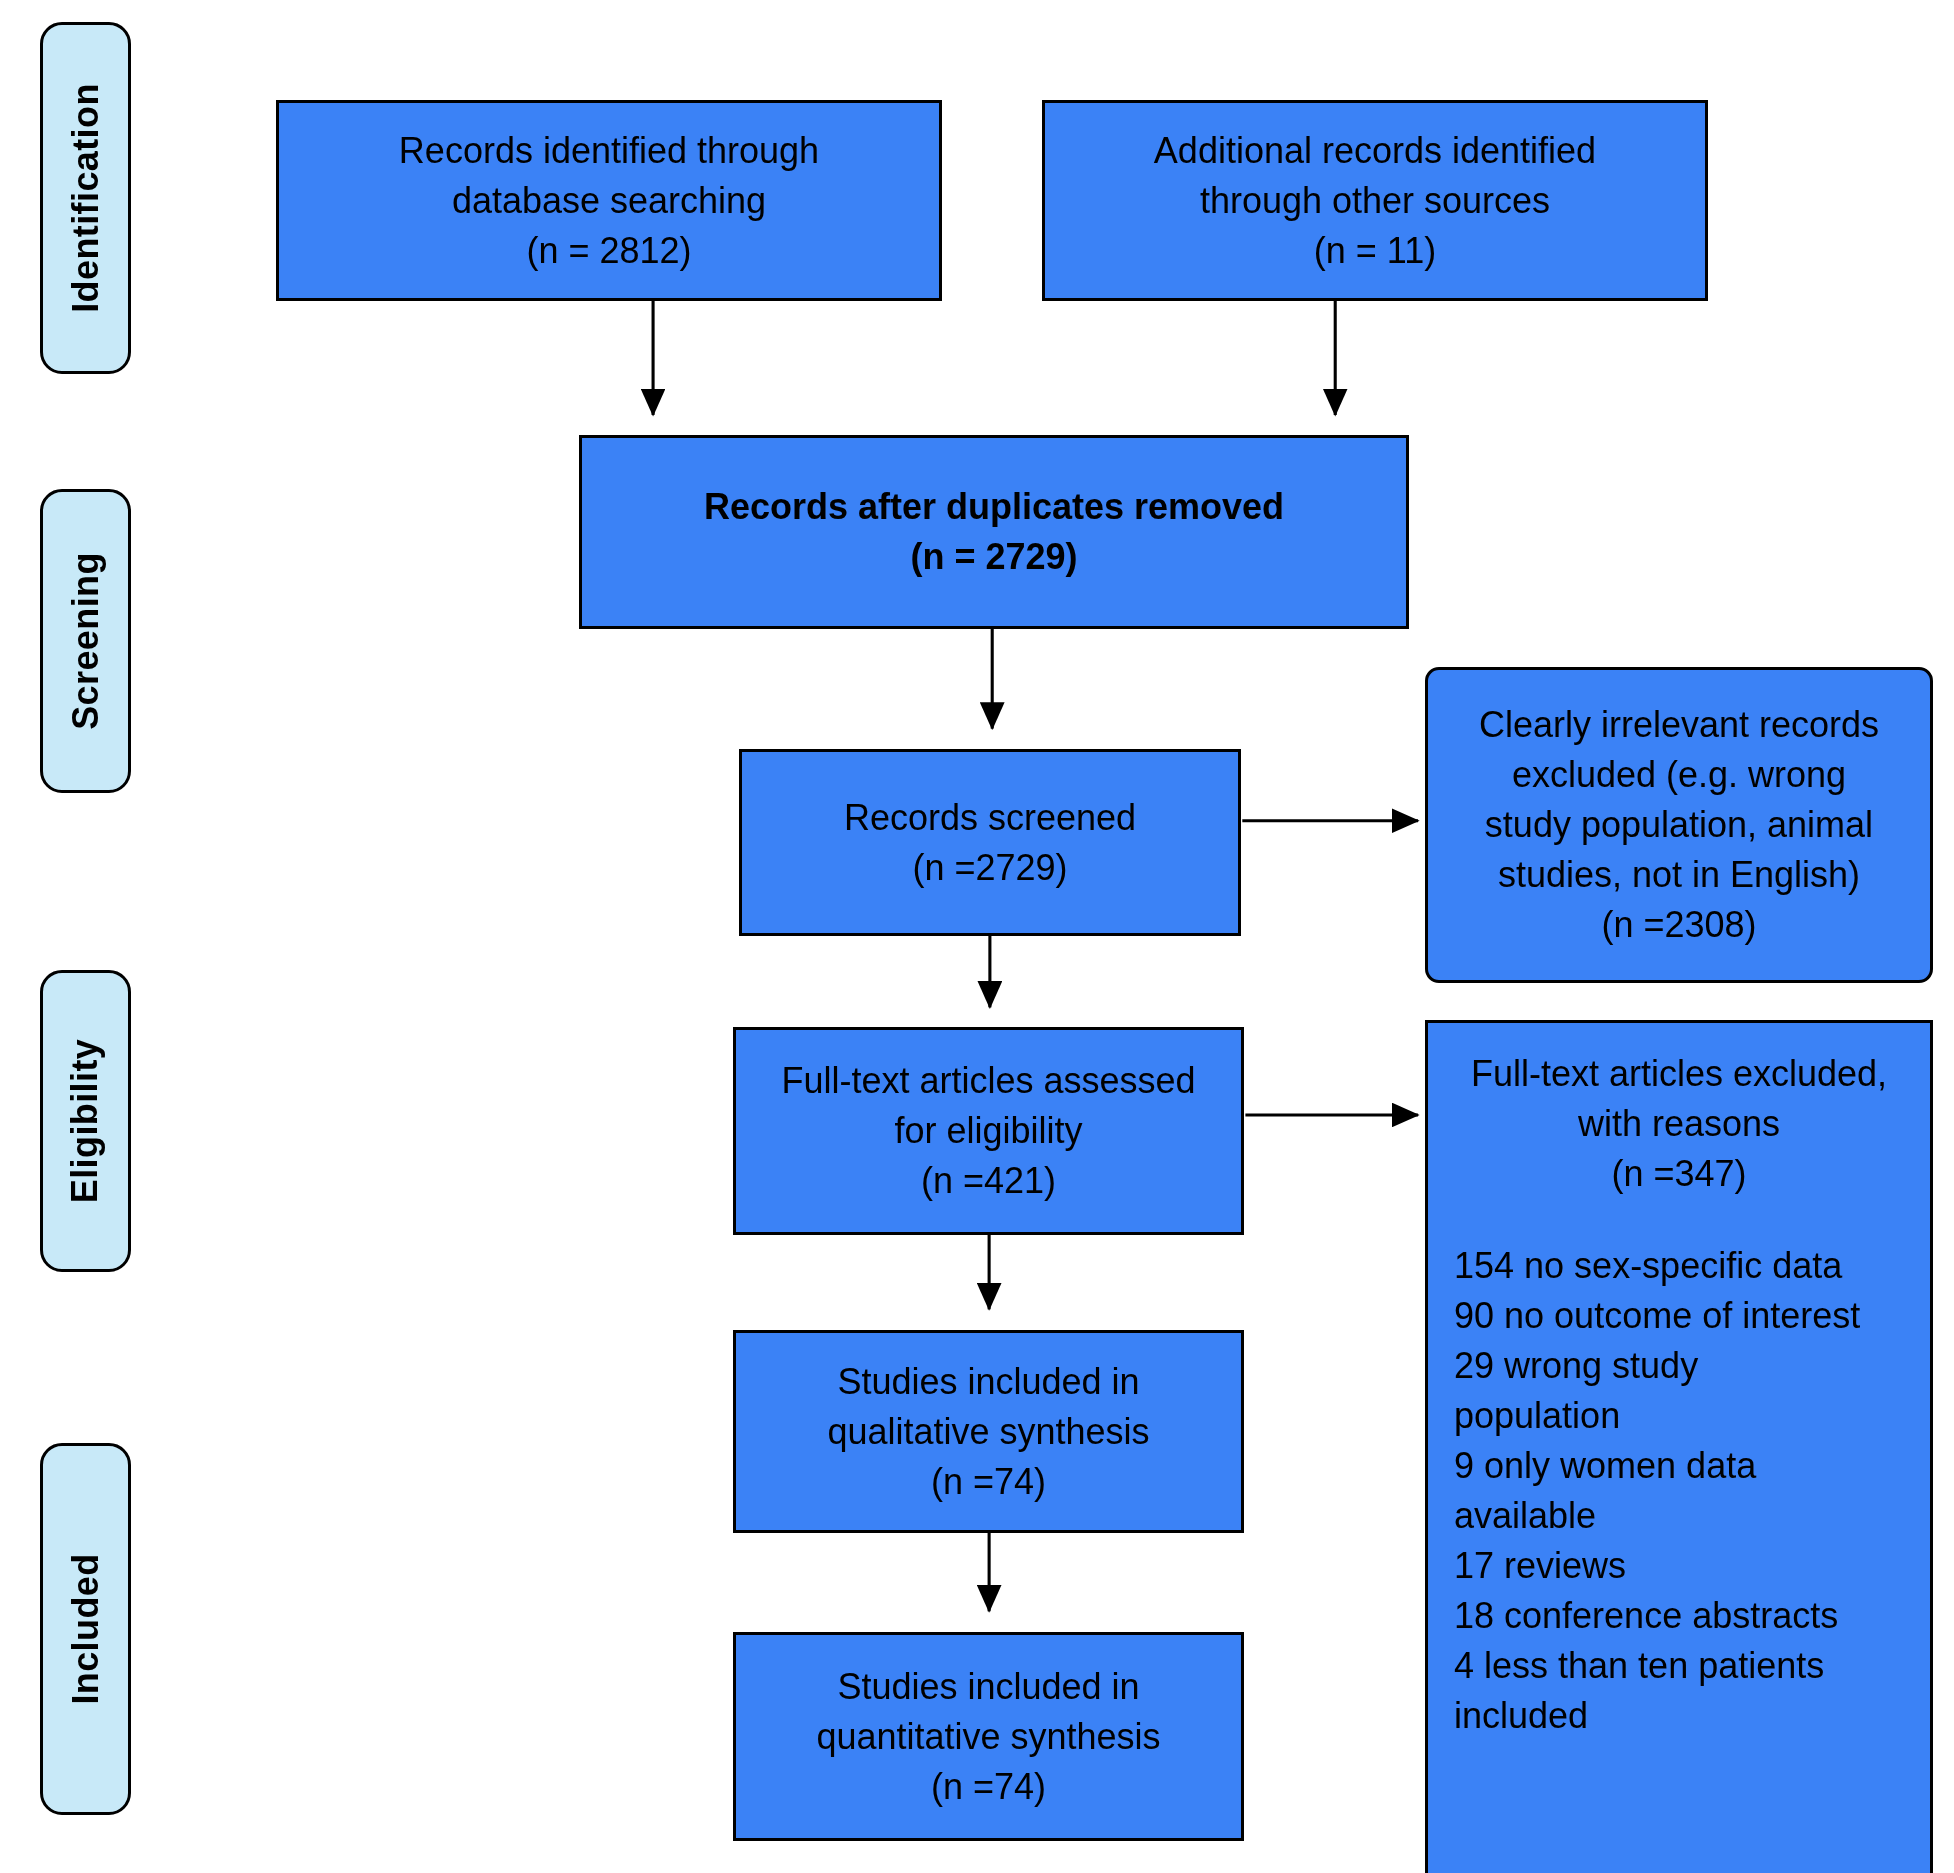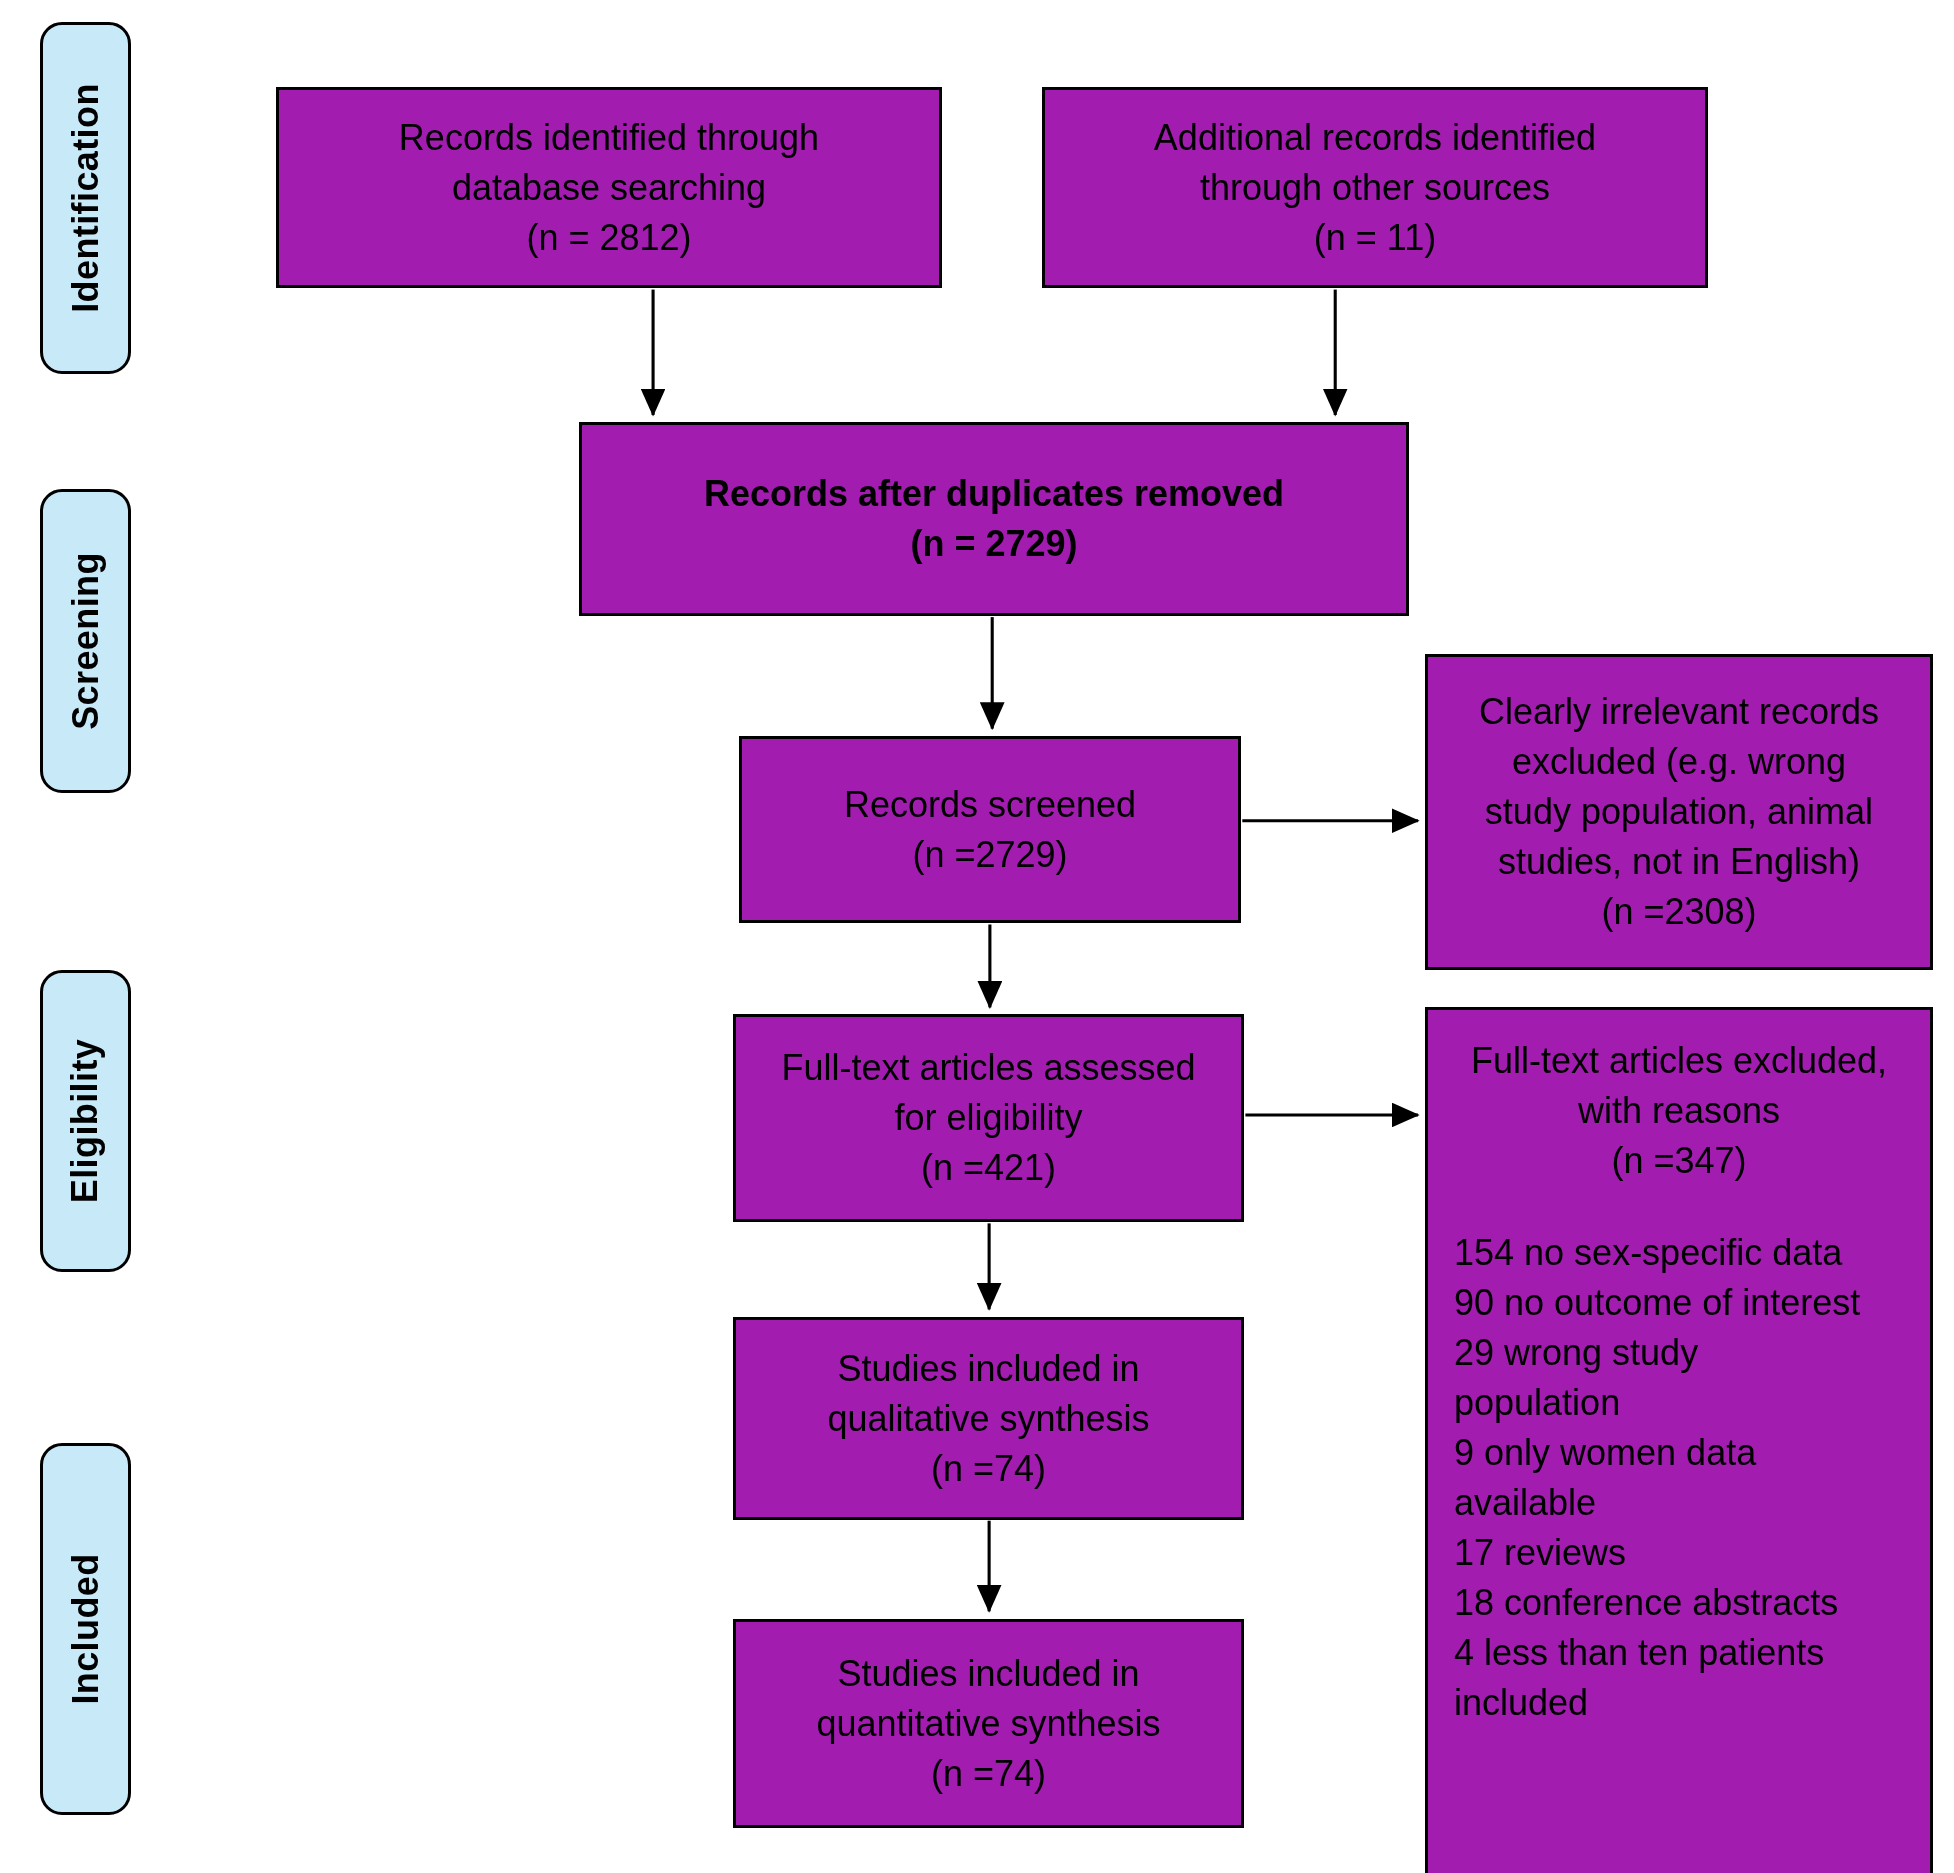--- a/index.html
+++ b/index.html
@@ -41,35 +41,36 @@
   }
   #stage-identification { top: 22px;  height: 352px; }
   #stage-screening      { top: 489px; height: 304px; }
   #stage-eligibility    { top: 970px; height: 302px; }
   #stage-included       { top: 1443px; height: 372px; }
 
   .fbox {
     position: absolute;
     box-sizing: border-box;
     border: 3.1px solid #000000;
-    background: #a21caf;
+    background: #3b82f6;
     display: flex;
     align-items: center;
     justify-content: center;
     text-align: center;
     font-size: 36px;
     line-height: 50px;
+    margin-top: 13px;
   }
   .btext { white-space: pre-line; }
 
   #box-identified    { left: 276px;  top: 87px;  width: 666px;  height: 201px; }
   #box-additional    { left: 1042px; top: 87px;  width: 666px;  height: 201px; }
   #box-dedup         { left: 579px;  top: 422px;  width: 830px; height: 194px; font-weight: bold; }
   #box-screened      { left: 739px;  top: 736px;  width: 502px;  height: 187px; }
-  #box-irrelevant    { left: 1425px; top: 654px;  width: 508px;  height: 316px; }
+  #box-irrelevant    { left: 1425px; top: 654px;  width: 508px;  height: 316px; border-radius: 14px; }
   #box-assessed      { left: 733px;  top: 1014px; width: 511px;  height: 208px; }
   #box-qualitative   { left: 733px;  top: 1317px; width: 511px;  height: 203px; }
   #box-quantitative  { left: 733px;  top: 1619px; width: 511px;  height: 209px; }
 
   #box-ft-excluded {
     left: 1425px; top: 1007px; width: 508px; height: 974px;
     display: block;
     padding-top: 26px;
   }
   #box-ft-excluded .reasons {

